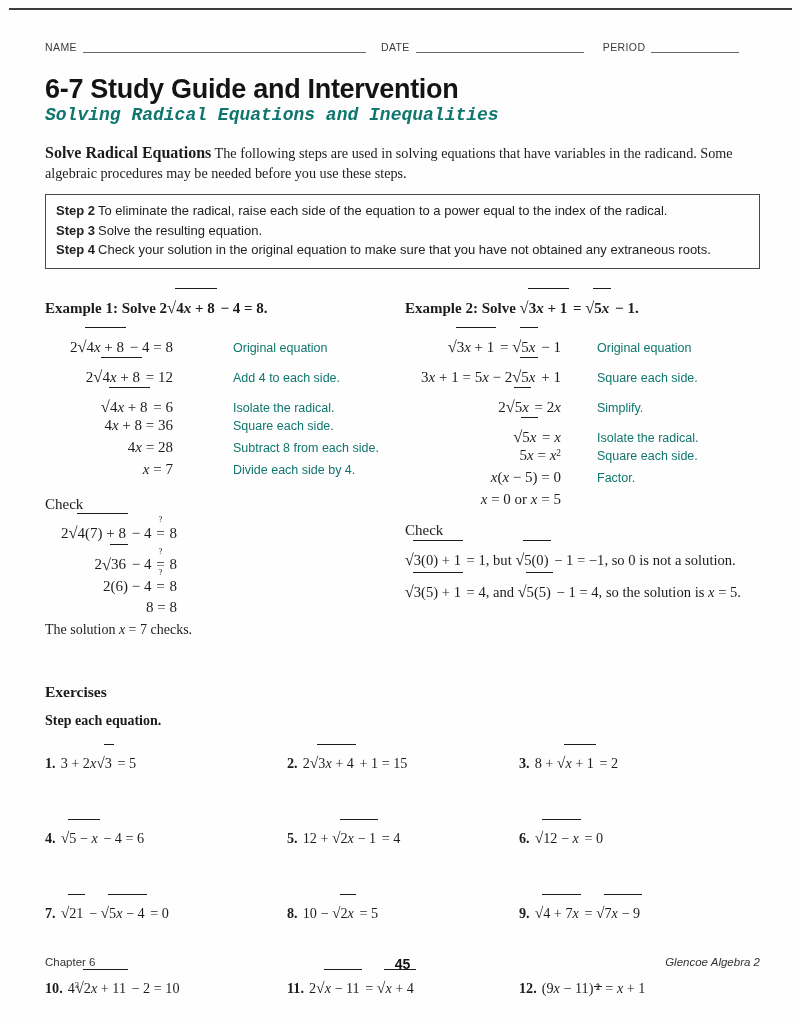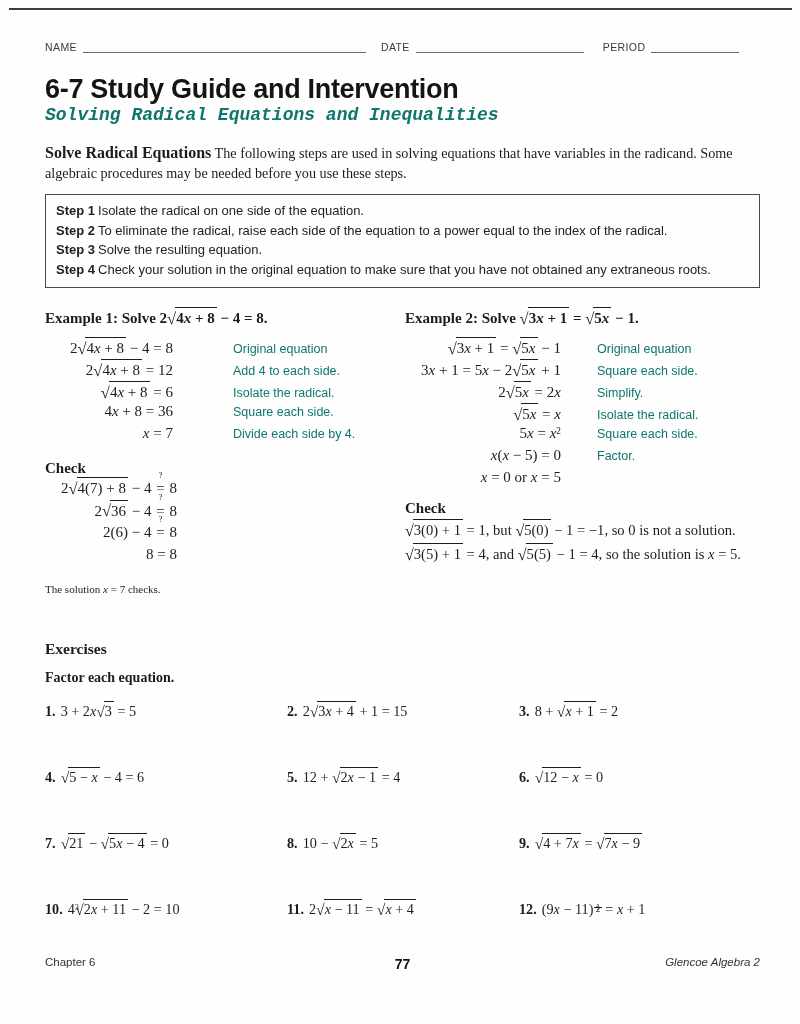--- a/index.html
+++ b/index.html
@@ -64,24 +64,24 @@
   .eqrow{display:flex;align-items:baseline;min-height:22px;font-size:15px;}
   .eqcell{white-space:nowrap;}
   .excol-1 .eqcell{width:128px;text-align:right;flex:none;}
   .excol-1 .notecell{margin-left:60px;}
   .excol-2 .eqcell{width:156px;text-align:right;flex:none;}
   .excol-2 .notecell{margin-left:36px;}
   .notecell{
     font-family:"Liberation Sans", sans-serif;
     font-size:12.5px;color:#0f766e;white-space:nowrap;
   }
-  .checkh{font-size:15px;font-weight:bold;margin-top:13px;}
+  .checkh{font-size:15px;font-weight:normal;margin-top:13px;}
   .checkstack{width:132px;text-align:right;line-height:21.5px;font-size:15px;}
   .checkline{white-space:nowrap;}
-  .conclusion{font-size:11px;margin-top:18px;}
+  .conclusion{font-size:14px;margin-top:3px;}
   .checklines2{font-size:14.6px;line-height:23px;margin-top:1px;}
   .excol-2 .checkh{margin-top:9px;}
   
   .exercises{margin-top:45px;}
   .exercises-h{font-size:15.5px;font-weight:bold;margin:0;}
   .exercises-inst{font-size:14px;font-weight:bold;margin:12px 0 0;}
   .ex-grid{margin-top:15px;}
   .ex-row{display:flex;margin-bottom:47px;align-items:baseline;}
   .ex-row:last-child{margin-bottom:0;}
   .ex-cell{font-size:14.2px;white-space:nowrap;}
@@ -96,21 +96,21 @@
     font-family:"Liberation Sans", sans-serif;
     font-size:11.5px;color:#333;
   }
   .footer-left{flex:1;text-align:left;}
   .footer-center{flex:1;text-align:center;font-weight:bold;font-size:14px;color:#111;}
   .footer-right{flex:1;text-align:right;font-style:italic;}
   
   .m i.var{font-style:italic;}
   .rad{white-space:nowrap;}
   .rsym{display:inline-block;font-size:1.1em;position:relative;top:0.03em;margin-right:-1px;}
-  .vinc{display:inline-block;border-top:1.3px solid currentColor;line-height:1.12;padding:2px 2px 0 1px;}
+  .vinc{display:inline-block;border-top:1.3px solid currentColor;line-height:1.12;padding:11px 2px 0 1px;}
   .ridx{display:inline-block;font-size:0.6em;position:relative;top:-0.55em;margin-right:-0.45em;}
   .m sup{font-size:0.62em;line-height:0;vertical-align:0.45em;}
   .sfrac{display:inline-flex;flex-direction:column;align-items:center;
          font-size:0.52em;line-height:1.15;vertical-align:0.55em;margin-left:1px;}
   .sfrac .fnum{border-bottom:1px solid currentColor;padding:0 1.5px;}
   .sfrac .fden{padding-top:0.5px;}
   .qeq{position:relative;display:inline-block;margin:0 1px;}
   .qmark{position:absolute;top:-0.85em;left:50%;transform:translateX(-50%);
          font-size:0.58em;line-height:1;}
 </style>
@@ -130,21 +130,20 @@
     <span class="id-label">PERIOD</span>
     <span class="id-line line-period"></span>
   </div>
 
   <h1 class="title">6-7 Study Guide and Intervention</h1>
   <h2 class="subtitle">Solving Radical Equations and Inequalities</h2>
 
   <p class="intro"><b>Solve Radical Equations</b> <span>The following steps are used in solving equations that have variables in the radicand. Some algebraic procedures may be needed before you use these steps.</span></p>
 
   <div class="steps-box">
-    <div><b>Step 1</b><span>Isolate the radical on one side of the equation.</span></div>
     <div><b>Step 2</b><span>To eliminate the radical, raise each side of the equation to a power equal to the index of the radical.</span></div>
     <div><b>Step 3</b><span>Solve the resulting equation.</span></div>
     <div><b>Step 4</b><span>Check your solution in the original equation to make sure that you have not obtained any extraneous roots.</span></div>
   </div>
 
   <div class="examples">
 
     <div class="excol-1">
       <h3 class="exh m"><span>Example 1: Solve </span><span class="m">2<span class="rad"><span class="rsym">√</span><span class="vinc">4<i class="var">x</i> + 8</span></span> − 4 = 8.</span></h3>
 
@@ -156,20 +155,24 @@
         <span class="eqcell m">2<span class="rad"><span class="rsym">√</span><span class="vinc">4<i class="var">x</i> + 8</span></span> = 12</span>
         <span class="notecell m">Add 4 to each side.</span>
       </div>
       <div class="eqrow">
         <span class="eqcell m"><span class="rad"><span class="rsym">√</span><span class="vinc">4<i class="var">x</i> + 8</span></span> = 6</span>
         <span class="notecell m">Isolate the radical.</span>
       </div>
       <div class="eqrow">
         <span class="eqcell m">4<i class="var">x</i> + 8 = 36</span>
         <span class="notecell m">Square each side.</span>
+      </div>
+      <div class="eqrow">
+        <span class="eqcell m">4<i class="var">x</i> = 28</span>
+        <span class="notecell m">Subtract 8 from each side.</span>
       </div>
       <div class="eqrow">
         <span class="eqcell m"><i class="var">x</i> = 7</span>
         <span class="notecell m">Divide each side by 4.</span>
       </div>
 
       <div class="checkh">Check</div>
       <div class="checkstack">
         <div class="checkline m">2<span class="rad"><span class="rsym">√</span><span class="vinc">4(7) + 8</span></span> − 4 <span class="qeq"><span class="qmark">?</span>=</span> 8</div>
         <div class="checkline m">2<span class="rad"><span class="rsym">√</span><span class="vinc">36</span></span> − 4 <span class="qeq"><span class="qmark">?</span>=</span> 8</div>
@@ -214,21 +217,21 @@
       <div class="checkh">Check</div>
       <div class="checklines2">
         <div class="m"><span class="rad"><span class="rsym">√</span><span class="vinc">3(0) + 1</span></span> = 1, but <span class="rad"><span class="rsym">√</span><span class="vinc">5(0)</span></span> − 1 = −1, so 0 is not a solution.</div>
         <div class="m"><span class="rad"><span class="rsym">√</span><span class="vinc">3(5) + 1</span></span> = 4, and <span class="rad"><span class="rsym">√</span><span class="vinc">5(5)</span></span> − 1 = 4, so the solution is <i class="var">x</i> = 5.</div>
       </div>
     </div>
   </div>
 
   <div class="exercises">
     <h3 class="exercises-h">Exercises</h3>
-    <p class="exercises-inst">Factor each equation.</p>
+    <p class="exercises-inst">Step each equation.</p>
 
     <div class="ex-grid">
       <div class="ex-row">
         <div class="ex-cell ex-cell-1"><b class="ex-num">1.</b><span class="m">3 + 2<i class="var">x</i><span class="rad"><span class="rsym">√</span><span class="vinc">3</span></span> = 5</span></div>
         <div class="ex-cell ex-cell-2"><b class="ex-num">2.</b><span class="m">2<span class="rad"><span class="rsym">√</span><span class="vinc">3<i class="var">x</i> + 4</span></span> + 1 = 15</span></div>
         <div class="ex-cell ex-cell-3"><b class="ex-num">3.</b><span class="m">8 + <span class="rad"><span class="rsym">√</span><span class="vinc"><i class="var">x</i> + 1</span></span> = 2</span></div>
       </div>
       <div class="ex-row">
         <div class="ex-cell ex-cell-1"><b class="ex-num">4.</b><span class="m"><span class="rad"><span class="rsym">√</span><span class="vinc">5 − <i class="var">x</i></span></span> − 4 = 6</span></div>
         <div class="ex-cell ex-cell-2"><b class="ex-num">5.</b><span class="m">12 + <span class="rad"><span class="rsym">√</span><span class="vinc">2<i class="var">x</i> − 1</span></span> = 4</span></div>
@@ -245,16 +248,16 @@
         <div class="ex-cell ex-cell-3"><b class="ex-num">12.</b><span class="m">(9<i class="var">x</i> − 11)<sup class="sfrac">
                 <span class="fnum">1</span>
                 <span class="fden">2</span>
               </sup> = <i class="var">x</i> + 1</span></div>
       </div>
     </div>
   </div>
 
   <div class="footer">
     <span class="footer-left">Chapter 6</span>
-    <span class="footer-center">77</span>
+    <span class="footer-center">45</span>
     <span class="footer-right">Glencoe Algebra 2</span>
   </div>
 </div>
 
 </body></html>

